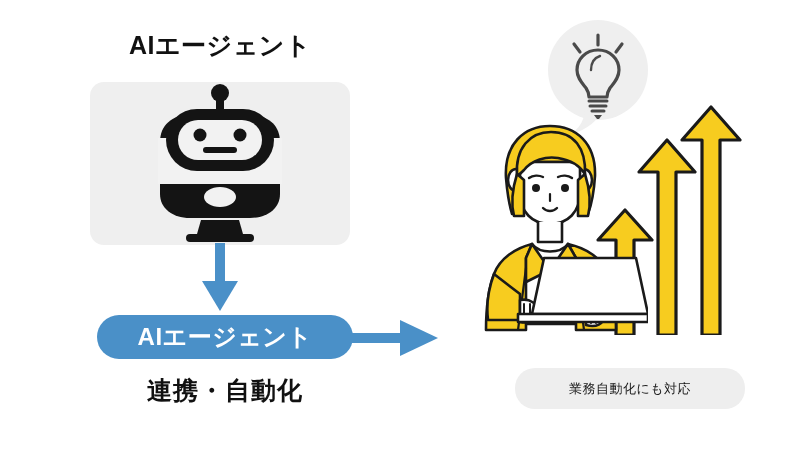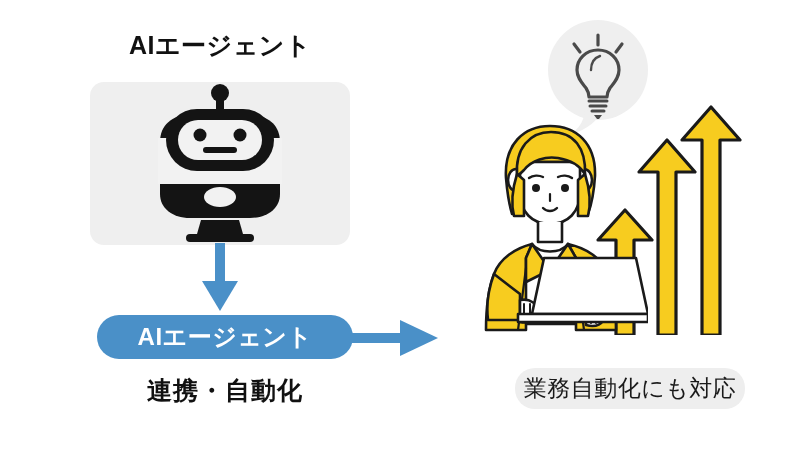--- a/index.html
+++ b/index.html
@@ -120,21 +120,21 @@
     left: 515px;
     top: 368px;
     width: 230px;
     height: 41px;
     background: #eeeeee;
     border-radius: 20px;
     display: flex;
     align-items: center;
     justify-content: center;
     color: #1a1a1a;
-    font-size: 23px;
+    font-size: 13px;
     font-weight: 400;
     letter-spacing: 0.5px;
   }
 </style>
 </head>
 <body>
 
 <div id="stage">
 
   <div class="agent-title">AIエージェント</div>

